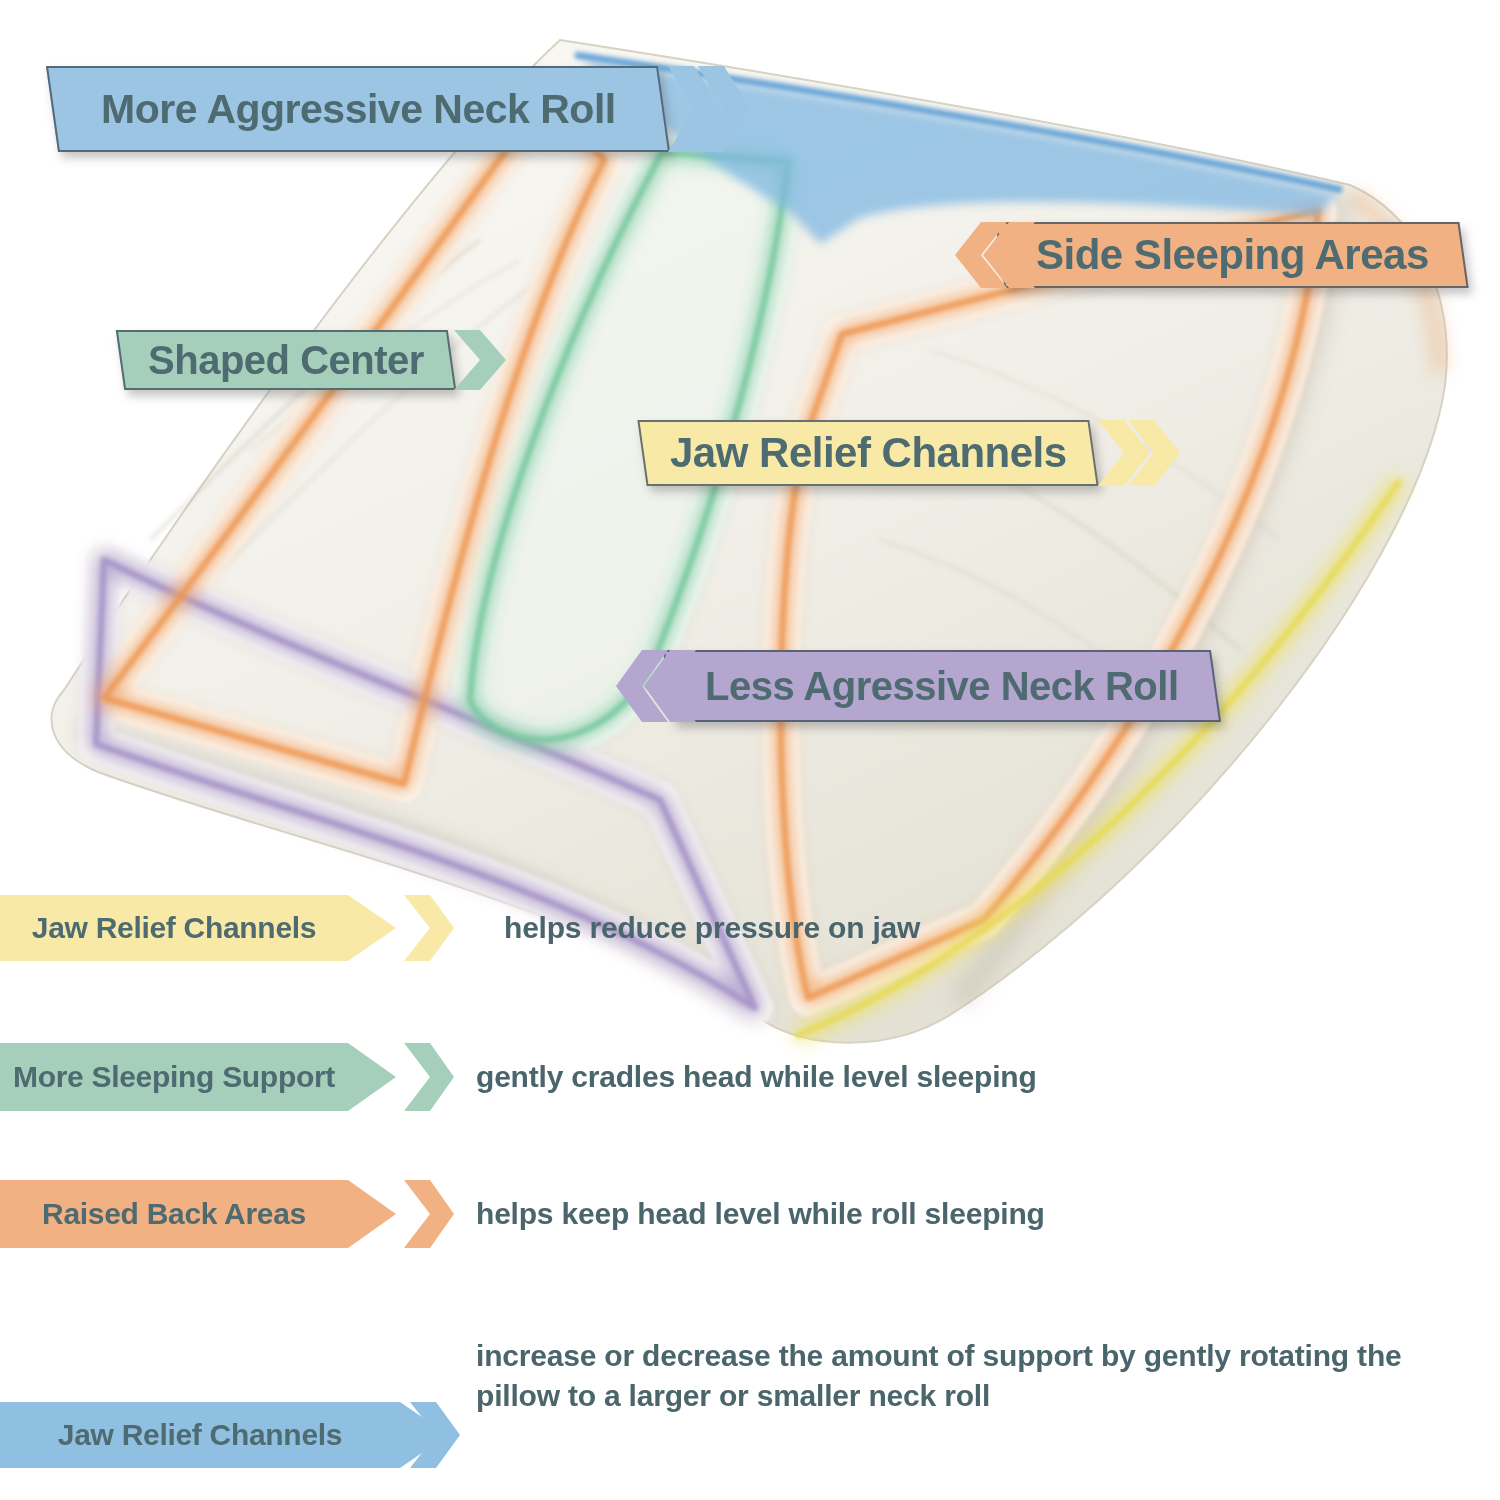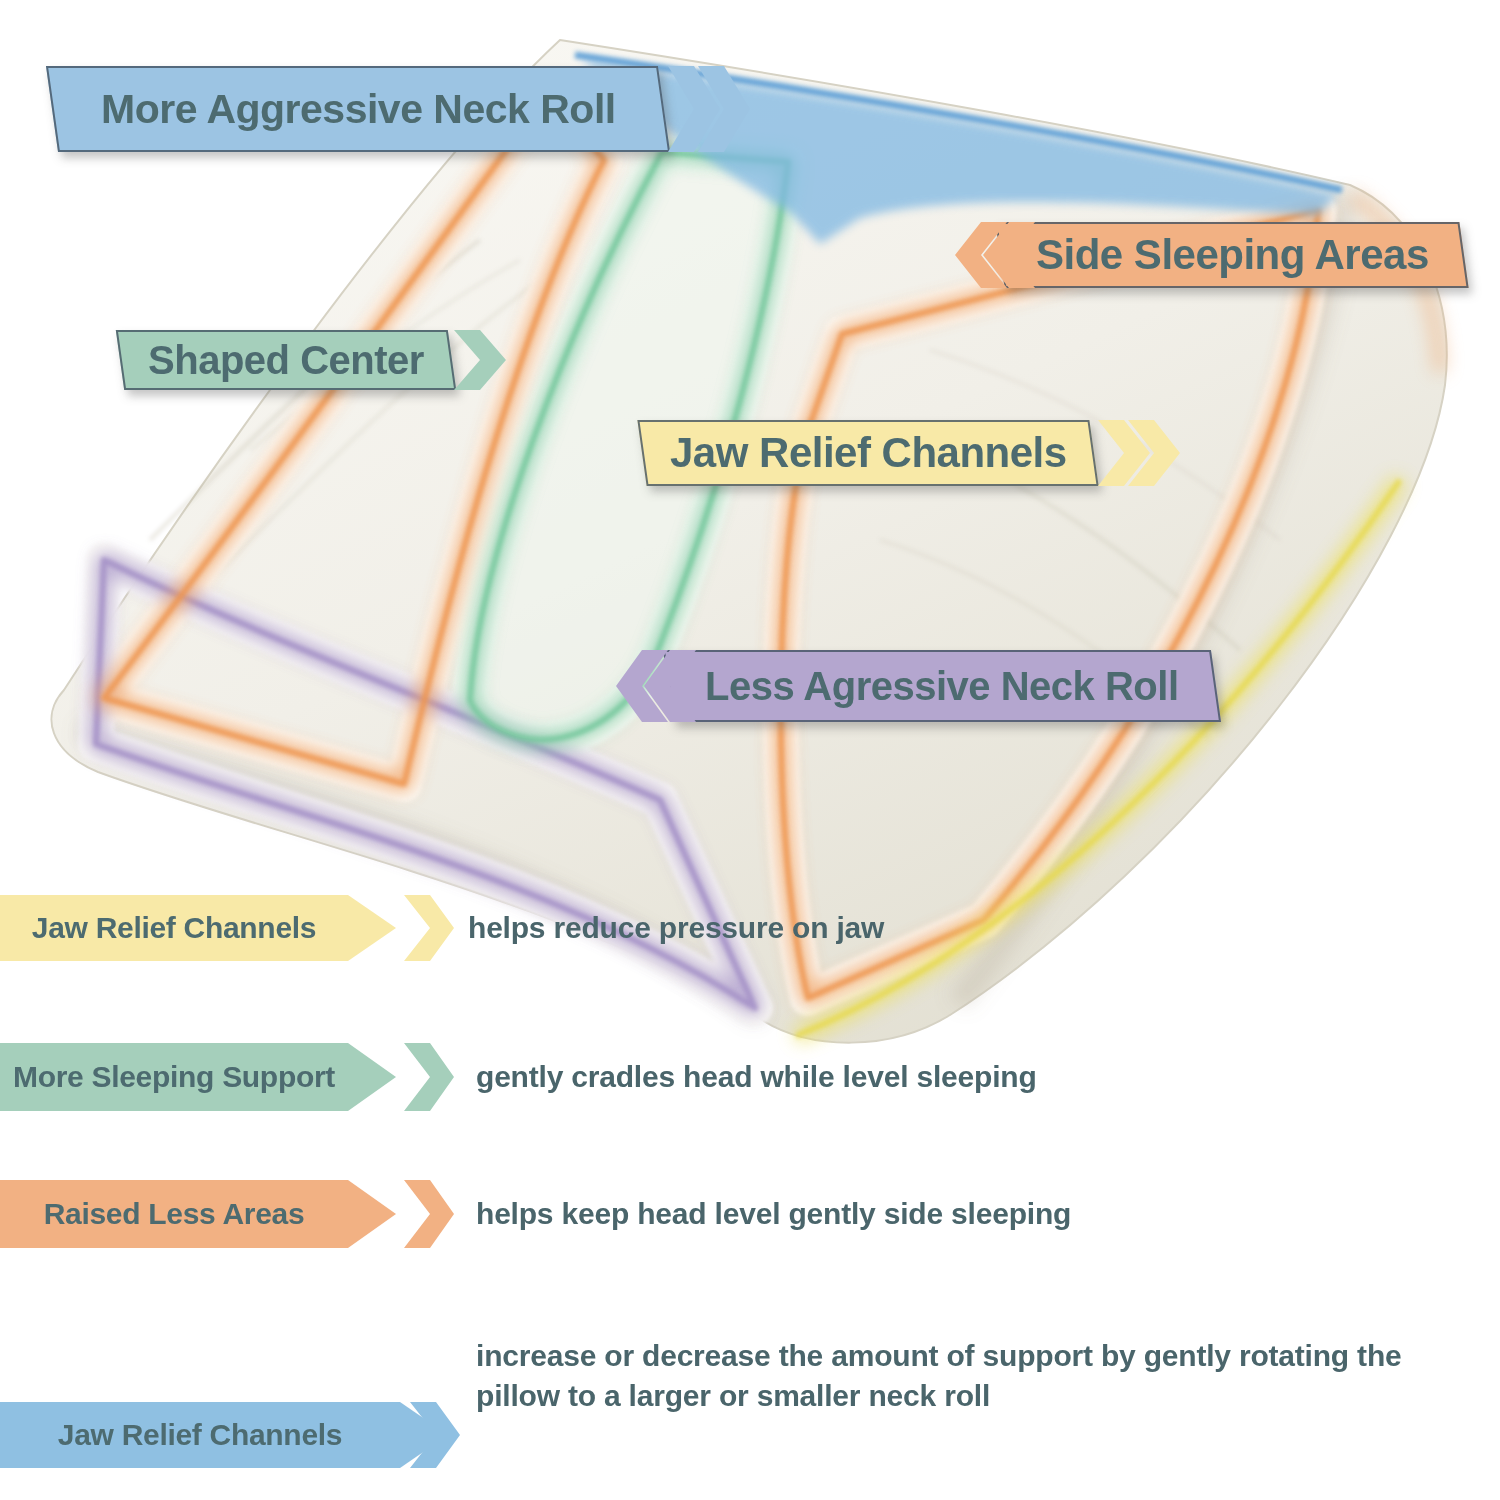--- a/index.html
+++ b/index.html
@@ -158,37 +158,37 @@
     </div>
     <div class="chev l" style="left: -52px; background: rgb(180, 166, 207);"></div>
     <div class="chev l" style="left: -24px; background: rgb(180, 166, 207);"></div>
   </div>
 
   <div class="lg-row" style="top:895px;height:66px">
     <div class="lg-banner" style="width: 400px; background: rgb(248, 233, 167);">
       <span>Jaw Relief Channels</span>
     </div>
     <div class="lg-chev chev r" style="left: 404px; background: rgb(248, 233, 167);"></div>
-    <div class="lg-desc" style="left:468px">helps reduce pressure on jaw</div>
+    <div class="lg-desc" style="left:504px">helps reduce pressure on jaw</div>
   </div>
 
   <div class="lg-row" style="top:1043px;height:68px">
     <div class="lg-banner" style="width: 400px; background: rgb(165, 207, 187);">
       <span>More Sleeping Support</span>
     </div>
     <div class="lg-chev chev r" style="left: 404px; background: rgb(165, 207, 187);"></div>
     <div class="lg-desc" style="left:476px">gently cradles head while level sleeping</div>
   </div>
 
   <div class="lg-row" style="top:1180px;height:68px">
     <div class="lg-banner" style="width: 400px; background: rgb(242, 177, 131);">
-      <span>Raised Less Areas</span>
+      <span>Raised Back Areas</span>
     </div>
     <div class="lg-chev chev r" style="left: 404px; background: rgb(242, 177, 131);"></div>
-    <div class="lg-desc" style="left:476px">helps keep head level gently side sleeping</div>
+    <div class="lg-desc" style="left:476px">helps keep head level while roll sleeping</div>
   </div>
 
 
   <div class="lg-row" style="top:1402px;height:66px">
     <div class="lg-banner" style="width: 452px; background: rgb(143, 192, 226);">
       <span>Jaw Relief Channels</span>
     </div>
     <div class="lg-chev chev r" style="left: 410px; background: rgb(143, 192, 226);"></div>
   </div>
 

